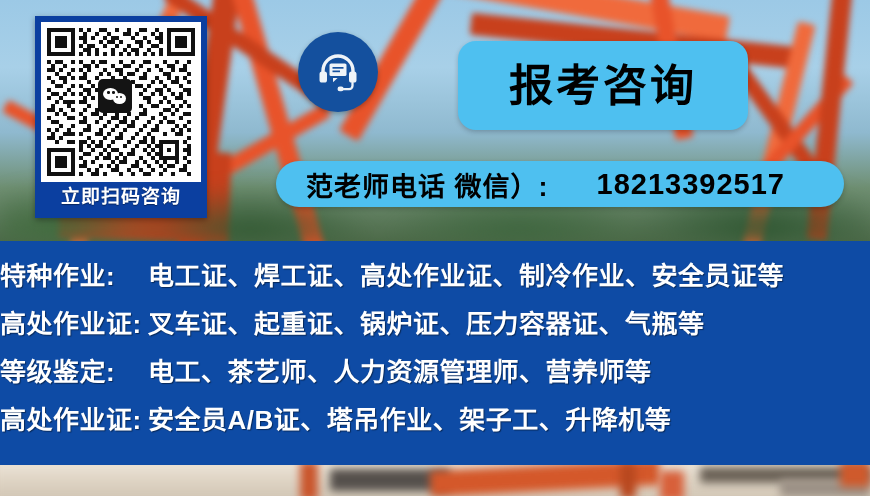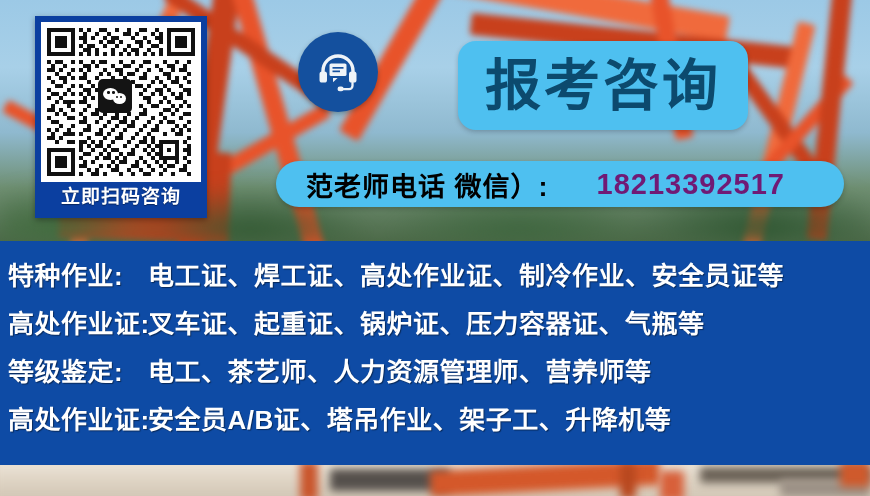--- a/index.html
+++ b/index.html
@@ -74,53 +74,53 @@
   .headset-circle svg{display:block;}
 
   
   .pill-title{
     position:absolute;left:458px;top:41px;width:290px;height:89px;
     background:#4ec0f0;border-radius:18px;
     display:flex;align-items:center;justify-content:center;
     box-shadow:0 2px 5px rgba(0,0,0,.22);
   }
   .pill-title span{
-    color:#0c4a6e;font-size:56px;font-weight:bold;letter-spacing:3px;
+    color:#000000;font-size:44px;font-weight:bold;letter-spacing:3px;
     line-height:1;white-space:nowrap;
   }
 
   
   .pill-phone{
     position:absolute;left:276px;top:161px;width:568px;height:46px;
     background:#4ec0f0;border-radius:23px;
     display:flex;align-items:center;
     box-shadow:0 2px 5px rgba(0,0,0,.22);
   }
   .pill-phone .lbl{
     color:#000;font-size:27px;font-weight:bold;letter-spacing:1px;
     white-space:nowrap;margin-left:30px;
   }
   .pill-phone .num{
-    color:#701a75;font-size:29px;font-weight:bold;letter-spacing:1px;
+    color:#000000;font-size:29px;font-weight:bold;letter-spacing:1px;
     white-space:nowrap;margin-left:48px;
   }
 
   
   .band{
     position:absolute;left:0;top:241px;width:870px;height:224px;
     background:#0e4ba5;
   }
   .band .row{
     display:flex;align-items:baseline;
     color:#ffffff;font-size:26px;font-weight:bold;letter-spacing:.5px;
     white-space:nowrap;
     text-shadow:1px 1px 1px rgba(0,0,0,.45);
     height:48px;
   }
-  .band .row .k{width:148px;flex:0 0 auto;padding-left:8px;box-sizing:border-box;}
+  .band .row .k{width:148px;flex:0 0 auto;box-sizing:border-box;}
   .band .row .v{flex:0 0 auto;text-align:center;}
   .rows{padding-top:14px;}
 
   
   .photo-bottom{
     position:absolute;left:0;top:465px;width:870px;height:31px;overflow:hidden;
     background:#d9cdbd;
   }
   .photo-bottom .bg{
     position:absolute;inset:-6px;

